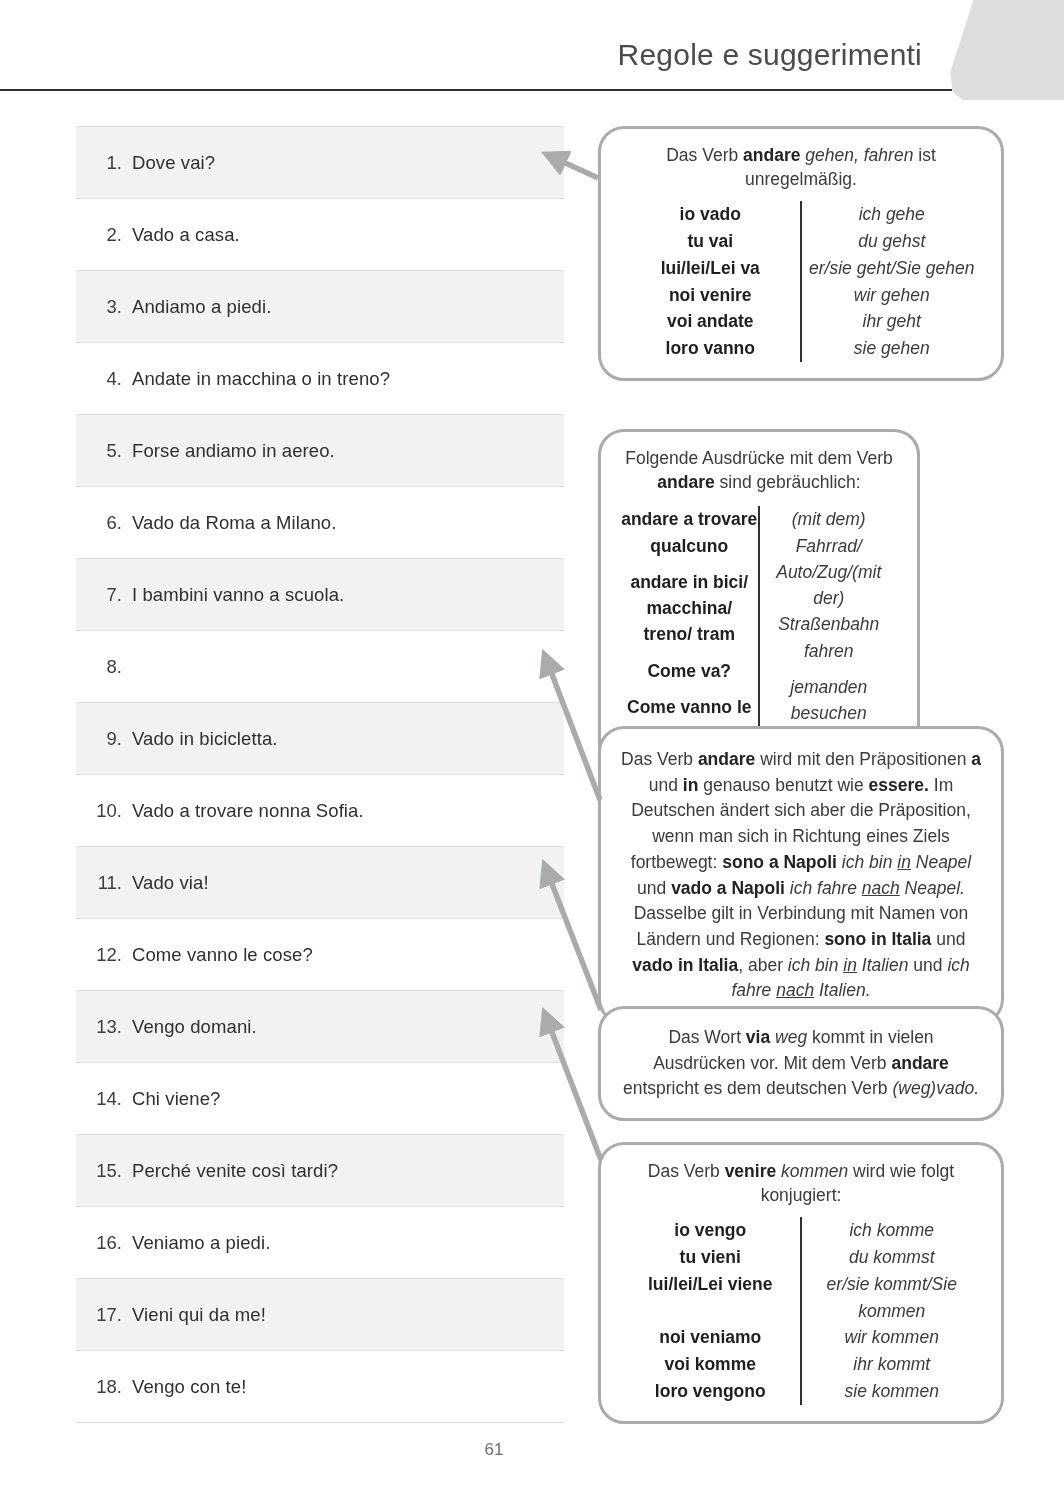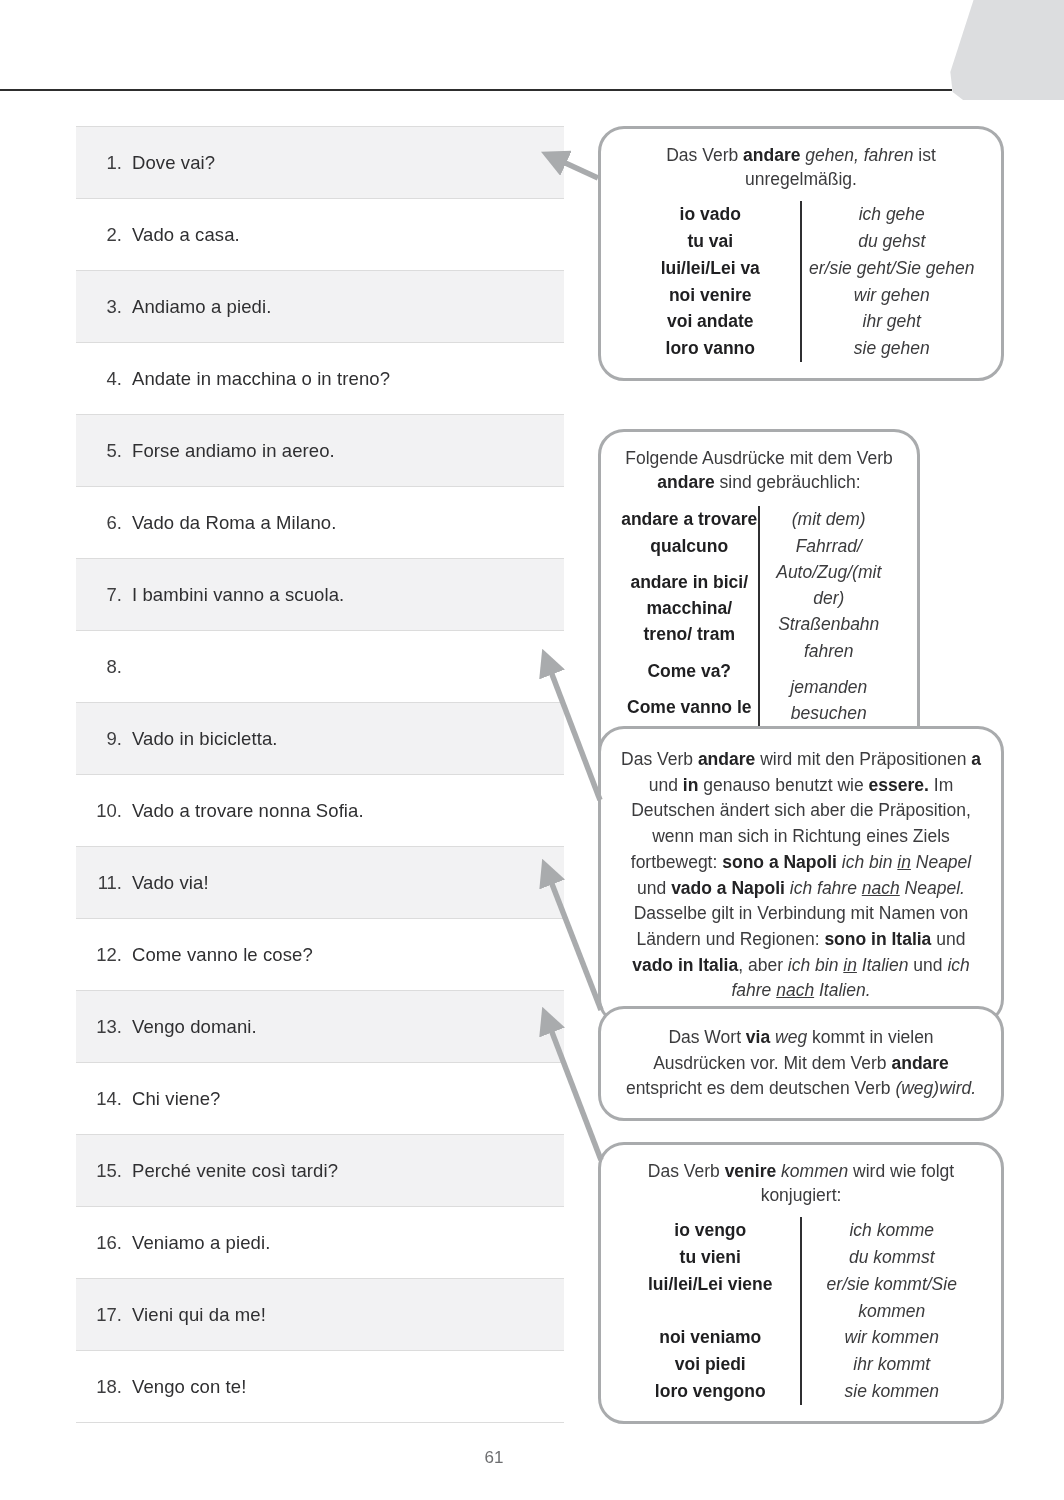--- a/index.html
+++ b/index.html
@@ -128,28 +128,29 @@
   
   #connectors {
     position:absolute; left:0; top:0; width:1064px; height:1500px;
     pointer-events:none;
   }
 
   
   #page-number {
     position:absolute; left:0; right:0; top:1440px;
     text-align:center; font-size:17px; color:#6d6e70;
-    width:1064px; padding-right:76px;margin-top:8px;
+    width:1064px; padding-right:76px;
   }
 </style>
 </head>
 <body>
 
 <div id="header">
   <div id="chapter-tab"></div>
+  <div id="header-title">Regole e suggerimenti</div>
   <div id="header-rule"></div>
 </div>
 
 <div id="sentence-list">
     <div class="list-row shaded">
       <div class="row-num">1.</div>
       <div class="row-text">Dove vai?</div>
     </div>
     <div class="list-row plain">
       <div class="row-num">2.</div>
@@ -261,33 +262,33 @@
         <div class="de-blk">Wie läuft es denn so?</div>
       </div>
   </div>
 </div>
 
 <div class="callout" id="box-prepositions" style="left:598px; top:726px; width:406px; padding-top:18px; padding-bottom:18px;">
   <div class="para">Das Verb <b>andare</b> wird mit den Präpositionen <b>a</b> und <b>in</b> genauso benutzt wie <b>essere.</b> Im Deutschen ändert sich aber die Präposition, wenn man sich in Richtung eines Ziels fortbewegt: <b>sono a Napoli</b> <i>ich bin <u>in</u> Neapel</i> und <b>vado a Napoli</b> <i>ich fahre <u>nach</u> Neapel.</i> Dasselbe gilt in Verbindung mit Namen von Ländern und Regionen: <b>sono in Italia</b> und <b>vado in Italia</b>, aber <i>ich bin <u>in</u> Italien</i> und <i>ich fahre <u>nach</u> Italien.</i></div>
 </div>
 
 <div class="callout" id="box-via" style="left:598px; top:1006px; width:406px; padding-top:16px; padding-bottom:16px;">
-  <div class="para">Das Wort <b>via</b> <i>weg</i> kommt in vielen Ausdrücken vor. Mit dem Verb <b>andare</b> entspricht es dem deutschen Verb <i>(weg)wird.</i></div>
+  <div class="para">Das Wort <b>via</b> <i>weg</i> kommt in vielen Ausdrücken vor. Mit dem Verb <b>andare</b> entspricht es dem deutschen Verb <i>(weg)vado.</i></div>
 </div>
 
 <div class="callout" id="box-venire-conj" style="left:598px; top:1142px; width:406px;">
   <div class="intro">Das Verb <b>venire</b> <i>kommen</i> wird wie folgt konjugiert:</div>
   <div class="conj">
     <div class="col-it" id="venire-it">
         <div class="it-line">io vengo</div>
         <div class="it-line">tu vieni</div>
         <div class="it-line">lui/lei/Lei viene</div>
         <div class="spacer">&nbsp;</div>
         <div class="it-line">noi veniamo</div>
-        <div class="it-line">voi piedi</div>
+        <div class="it-line">voi komme</div>
         <div class="it-line">loro vengono</div>
       </div>
     <div class="rule"></div>
     <div class="col-de" id="venire-de">
         <div class="de-line">ich komme</div>
         <div class="de-line">du kommst</div>
         <div class="de-line">er/sie kommt/Sie</div>
         <div class="de-line">kommen</div>
         <div class="de-line">wir kommen</div>
         <div class="de-line">ihr kommt</div>

